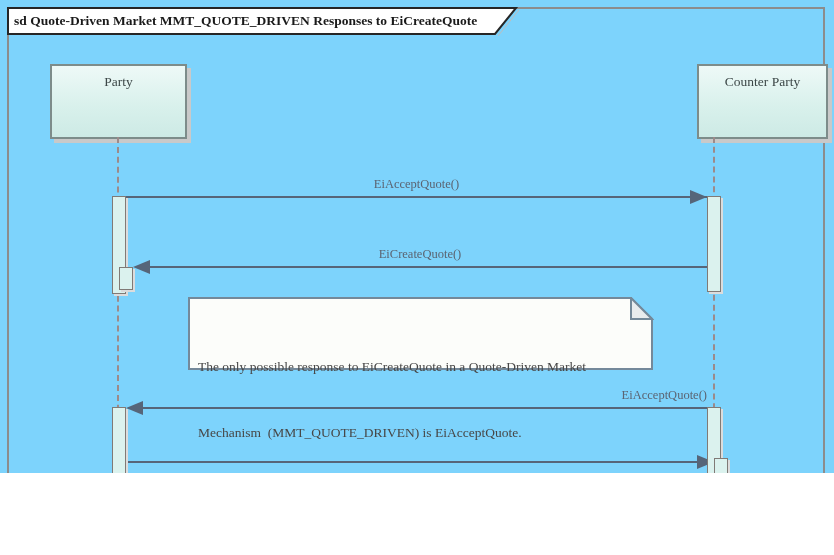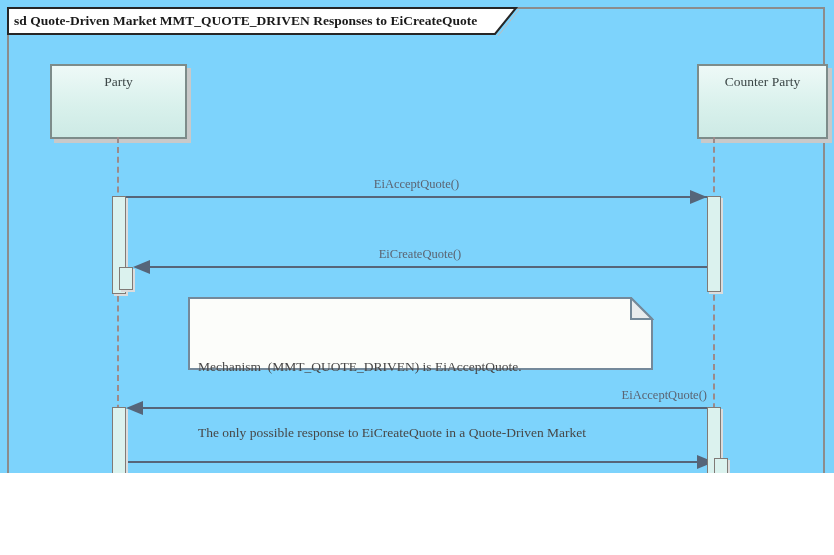--- a/index.html
+++ b/index.html
@@ -119,17 +119,17 @@
   <div class="act act-c1"></div>
   <div class="act act-p2"></div>
   <div class="act act-c2"></div>
   <div class="act act-c2n"></div>
 
   <svg class="note-svg" width="466" height="74">
     <path d="M1,1 H443 L464,22 V72 H1 Z" fill="#fcfdfa" stroke="#74899a" stroke-width="2"></path>
     <path d="M443,1 V22 H464 Z" fill="#e9ecee" stroke="#74899a" stroke-width="2"></path>
   </svg>
   <div class="note-text">
+    <div>The only possible response to EiCreateQuote in a Quote-Driven Market</div>
     <div>Mechanism  (MMT_QUOTE_DRIVEN) is EiAcceptQuote.</div>
-    <div>The only possible response to EiCreateQuote in a Quote-Driven Market</div>
   </div>
 
 </div>
 
 </body></html>

